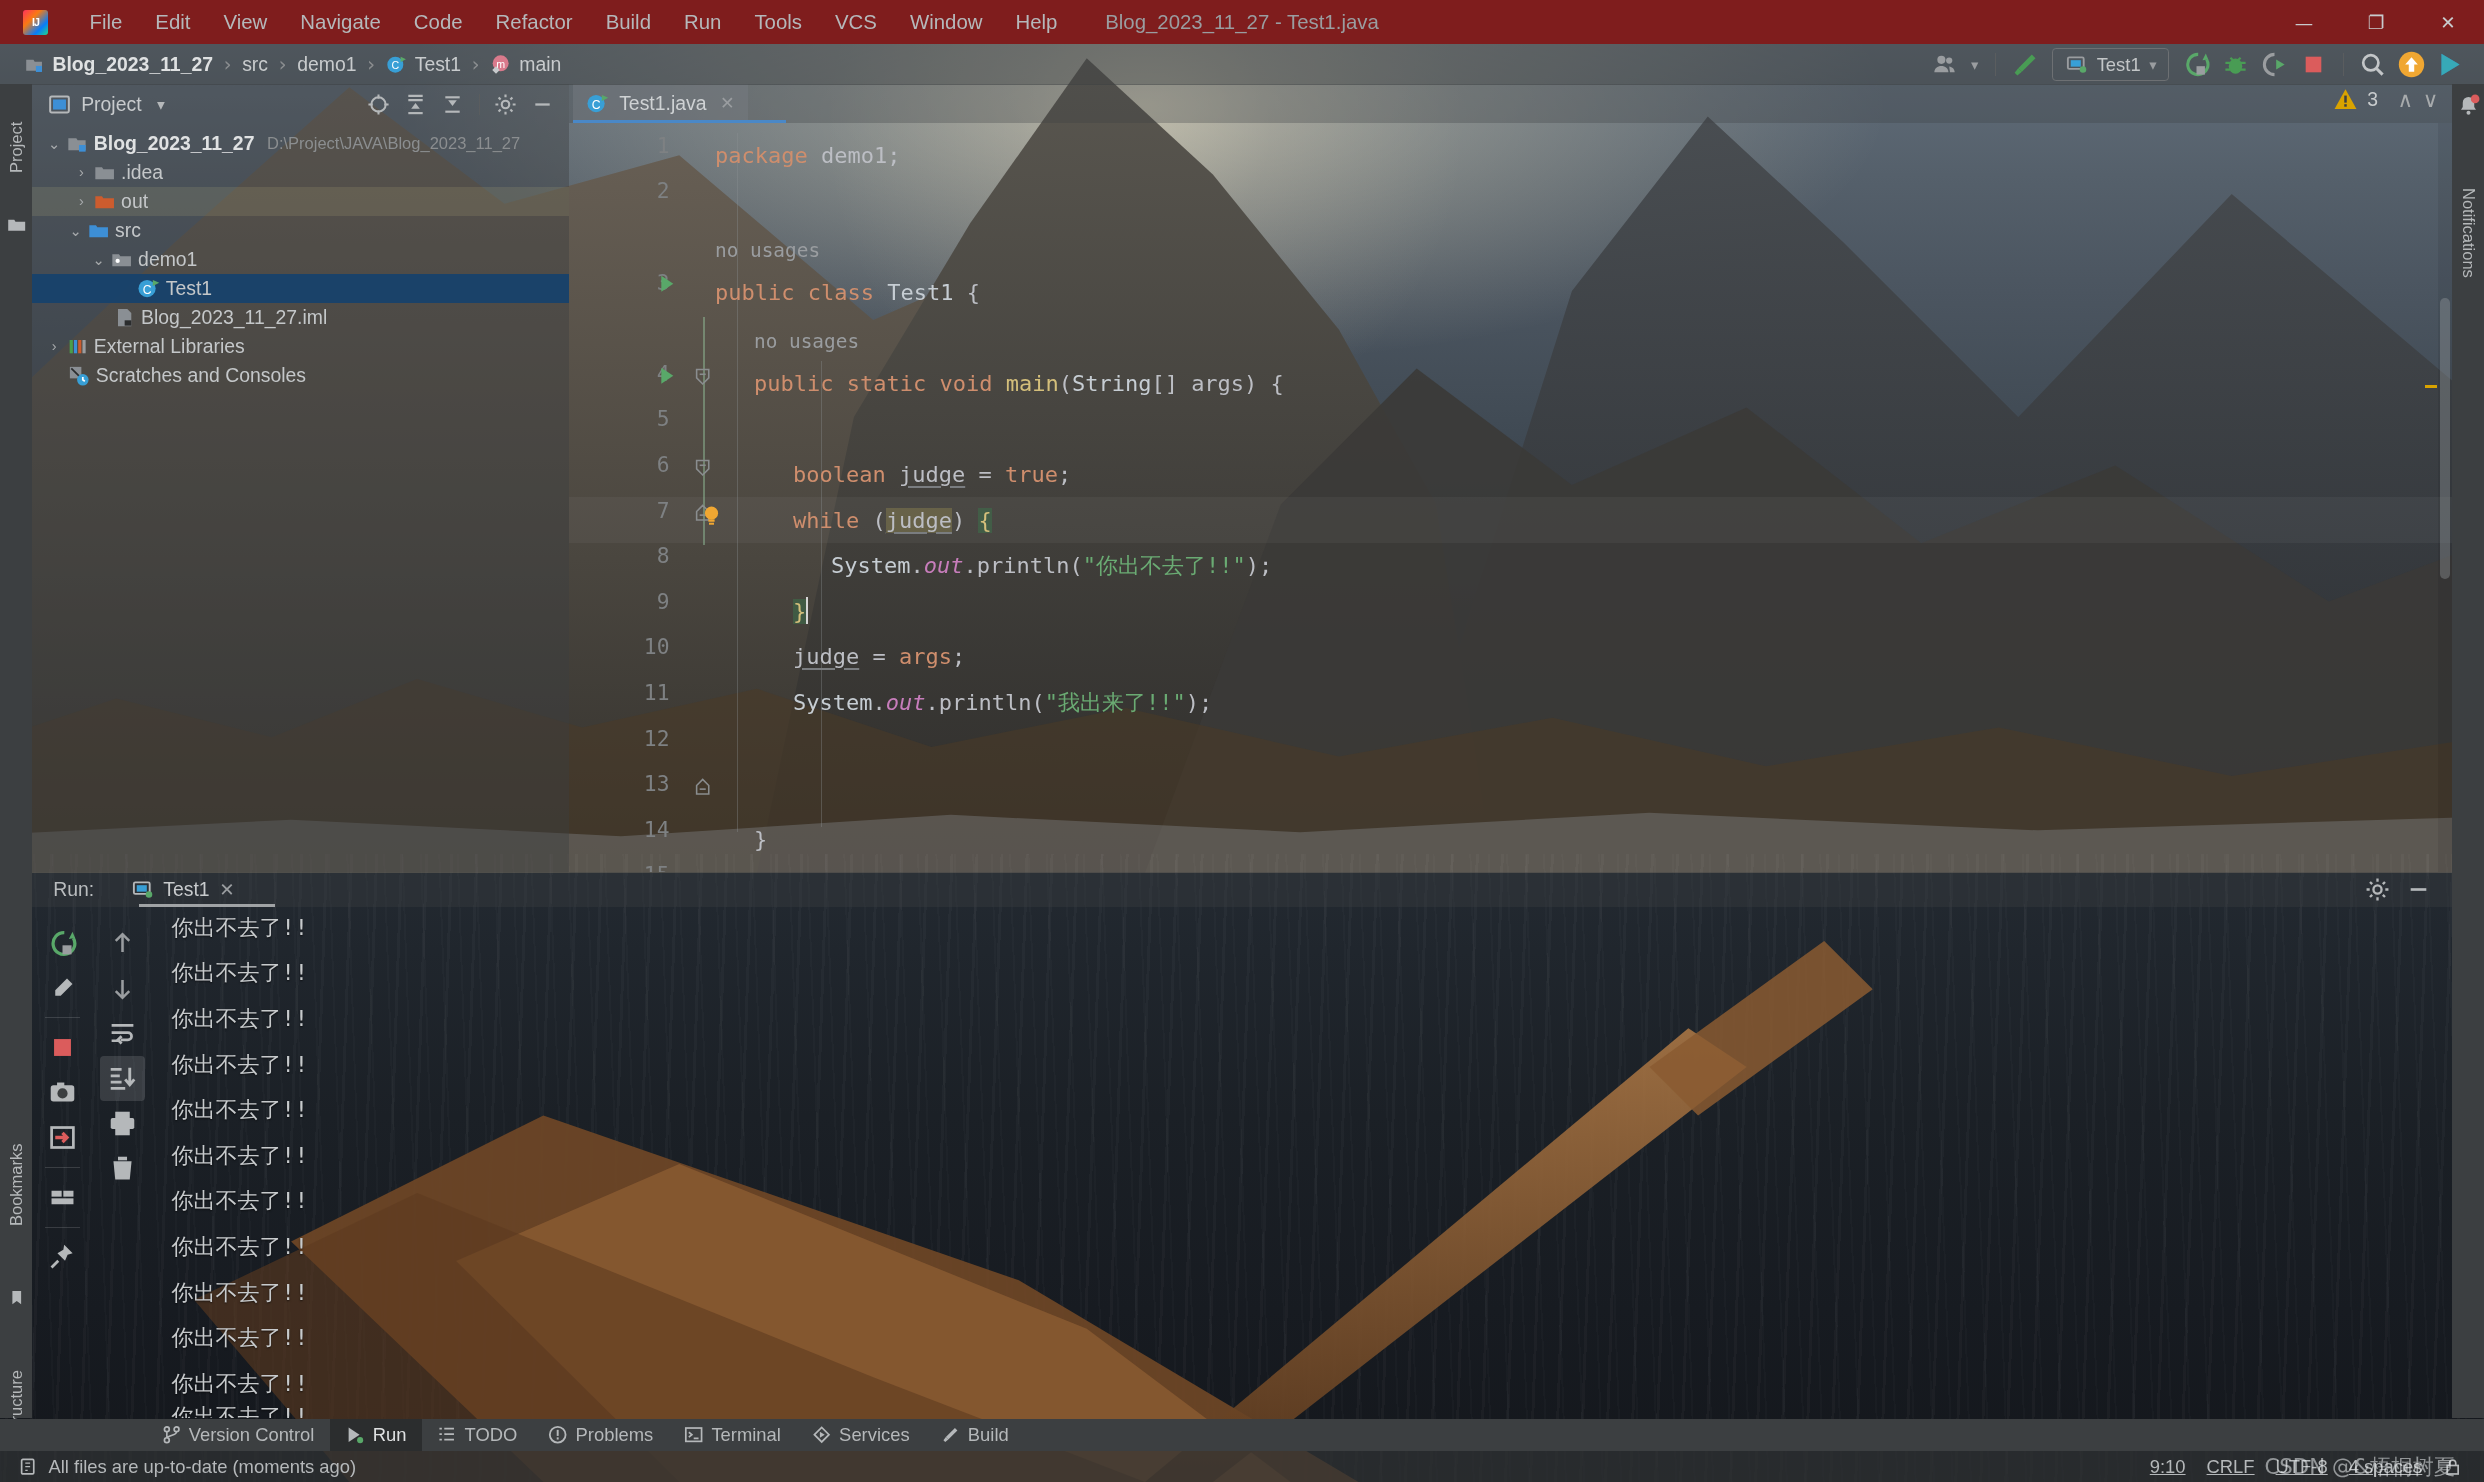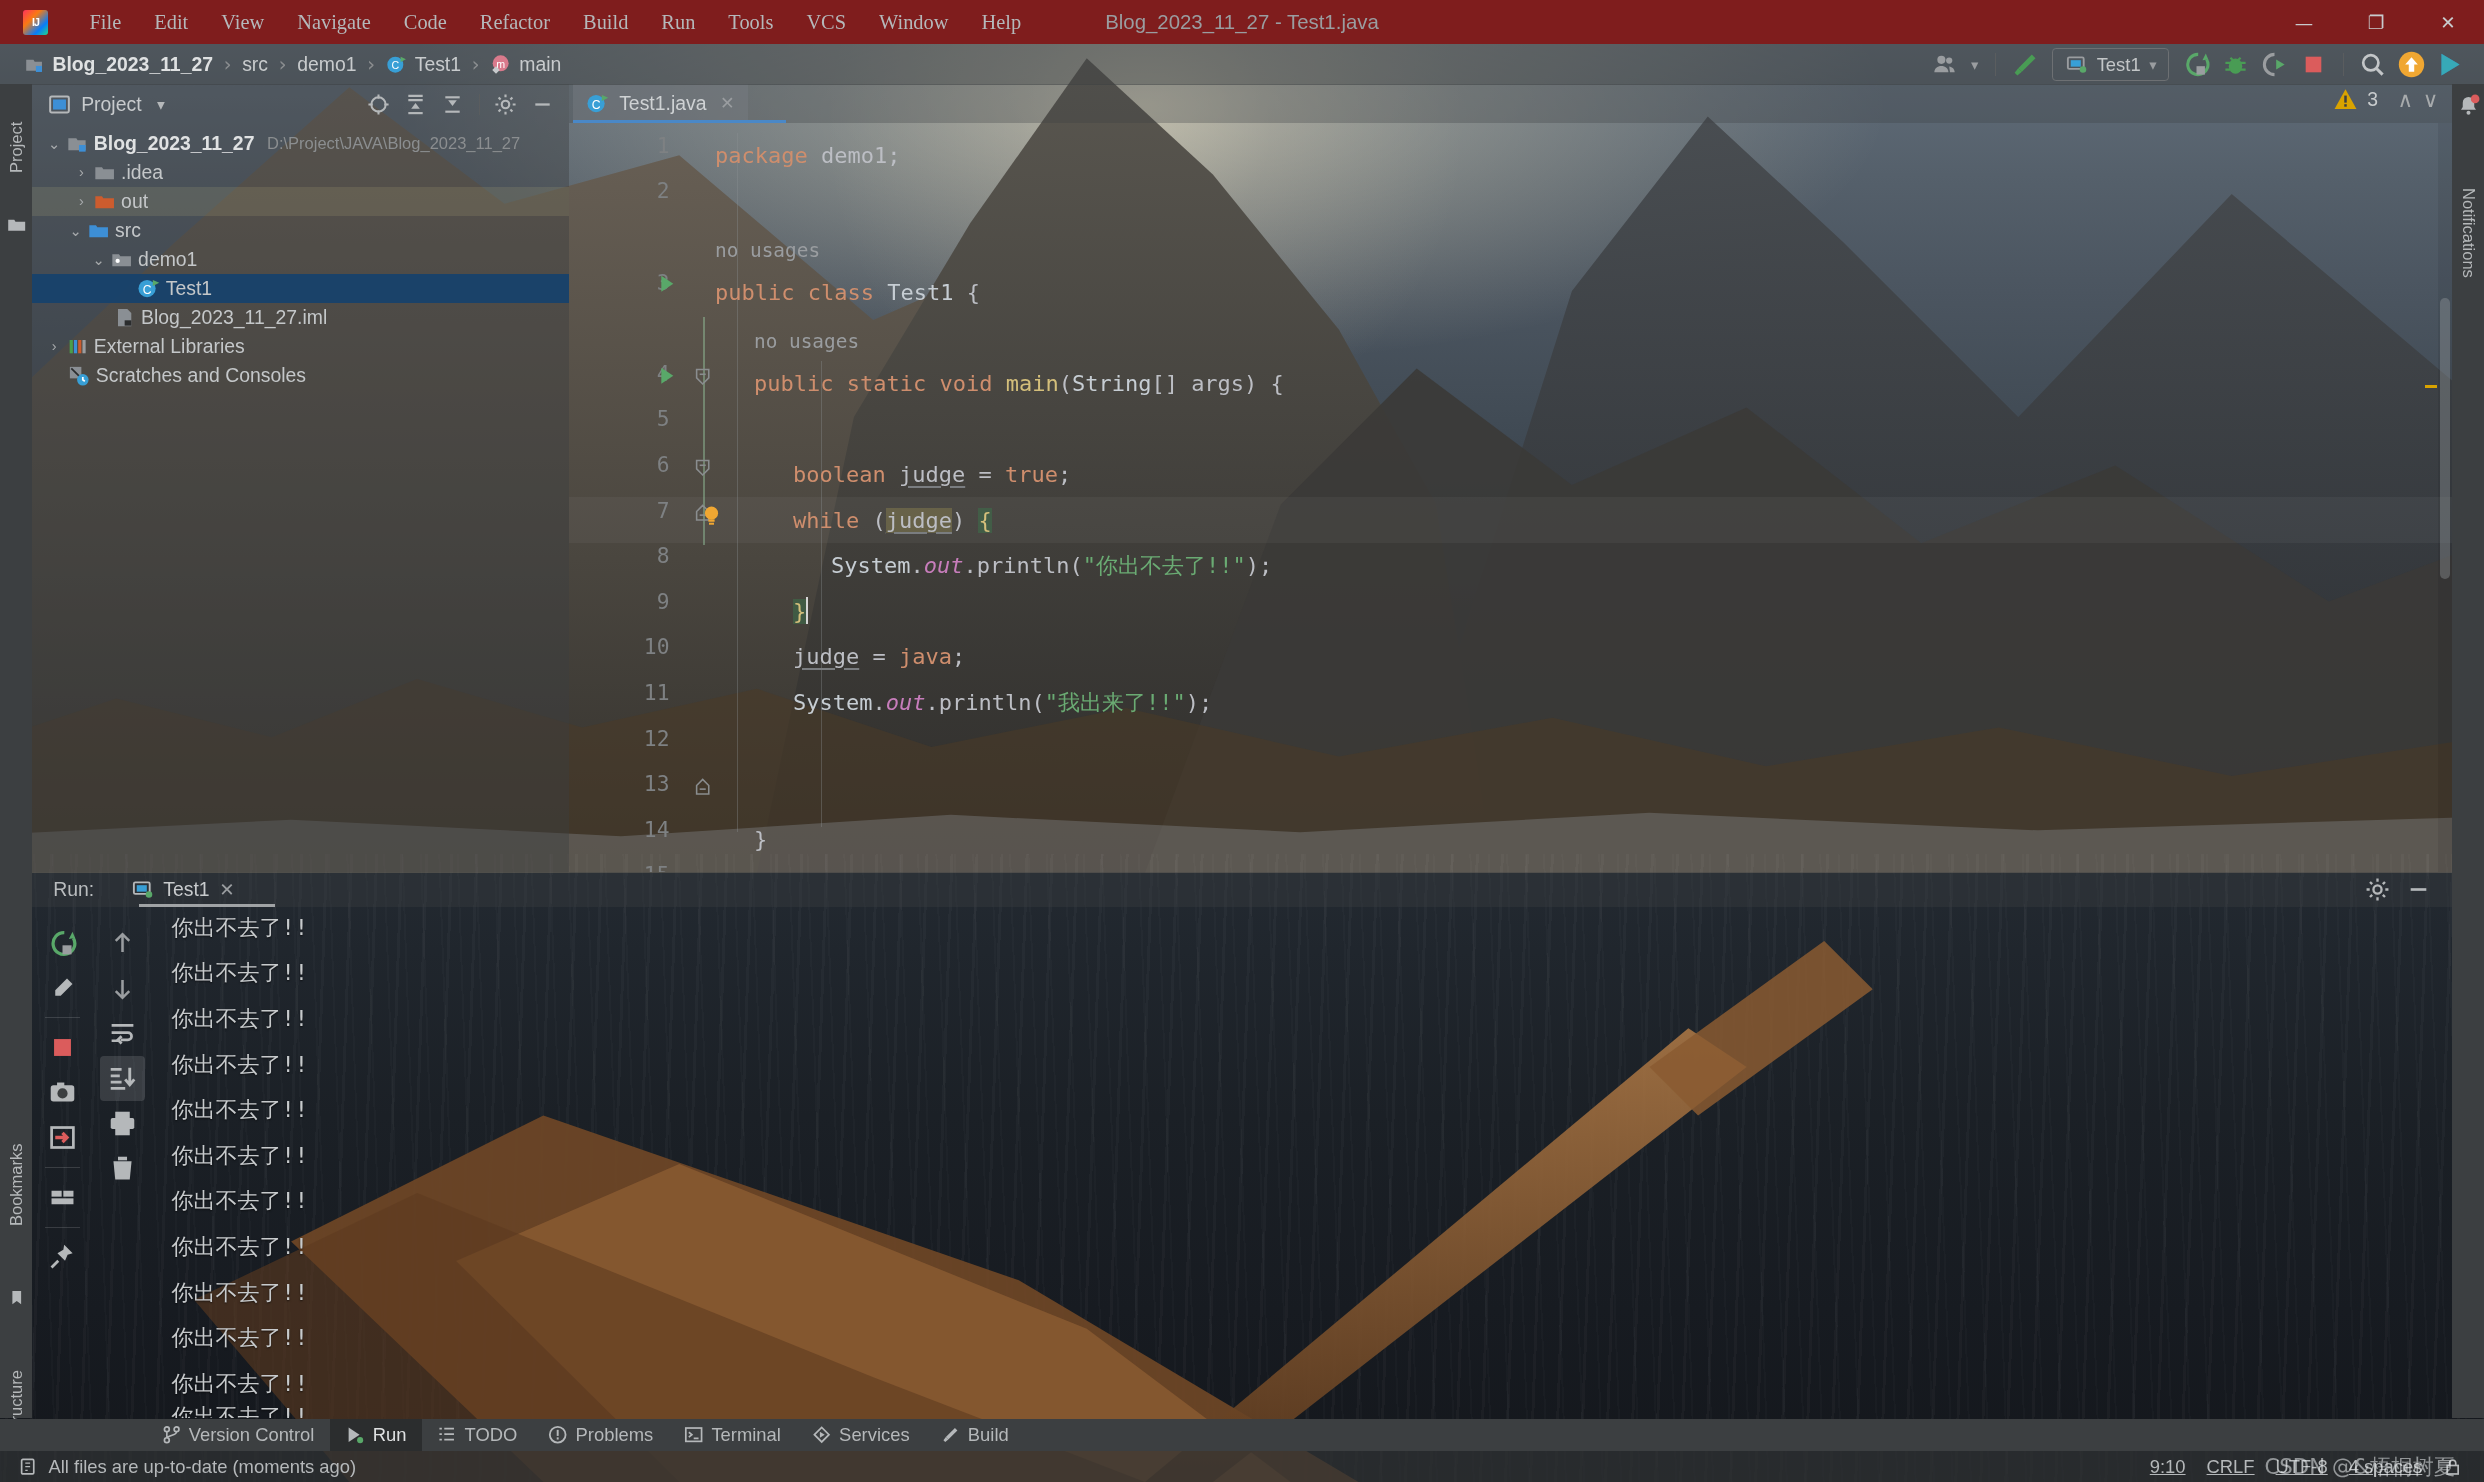--- a/index.html
+++ b/index.html
@@ -50,21 +50,21 @@
   .ij-logo {
     width:25px; height:25px; margin-left:23px; border-radius:2.9px;
     background:linear-gradient(135deg,#fe315d 0%, #f97a12 35%, #087cfa 72%, #21d789 100%);
     display:flex; align-items:center; justify-content:center;
     font-size:10.7px; color:#fff; font-weight:bold; letter-spacing:-1px;
     font-family:"Liberation Sans", sans-serif;
   }
   .menus { display:flex; align-items:center; margin-left:25px; gap:0; }
   .menu-item {
     color:#b5b8ba; font-size:20.4px; padding:3.9px 16.5px; cursor:default;
-    font-family:Liberation Serif, serif; white-space:nowrap;
+    font-family:Liberation Sans, sans-serif; white-space:nowrap;
   }
   .title-text {
     position:absolute; left:0; right:0; text-align:center;
     color:#9a9da0; font-size:20.4px; font-family:"Liberation Sans", sans-serif;
     pointer-events:none;
   }
   .wincontrols { position:absolute; right:0; top:0; height:44px; display:flex; align-items:center; }
   .winbtn {
     width:72px; height:44px; display:flex; align-items:center; justify-content:center;
     color:#c8cbcd; font-size:18.4px; font-family:"DejaVu Sans", sans-serif;
@@ -700,21 +700,21 @@
     <div class="code">
       <div class="cl" style="top:9.7px"><span class="kw">package </span><span class="pln">demo1;</span></div>
       <div class="cl hint" style="top:105px">no usages</div>
       <div class="cl" style="top:147px"><span class="kw">public class </span><span class="cls">Test1 </span><span class="pln">{</span></div>
       <div class="cl hint" style="left:39px; top:196px">no usages</div>
       <div class="cl" style="left:39px; top:238px"><span class="kw">public static void </span><span class="fn">main</span><span class="pln">(</span><span class="cls">String</span><span class="pln">[] args) {</span></div>
       <div class="cl" style="left:78px; top:329px"><span class="kw">boolean </span><span class="var-u">judge</span><span class="pln"> = </span><span class="kw">true</span><span class="pln">;</span></div>
       <div class="cl" style="left:78px; top:375px"><span class="kw">while </span><span class="pln">(</span><span class="var-u ident-hl">judge</span><span class="pln">) </span><span class="fn brace-hl">{</span></div>
       <div class="cl" style="left:116px; top:420px"><span class="cls">System</span><span class="pln">.</span><span class="fld">out</span><span class="pln">.println(</span><span class="str">"你出不去了!!"</span><span class="pln">);</span></div>
       <div class="cl" style="left:78px; top:466px"><span class="fn brace-hl">}</span><span class="caret"></span></div>
-      <div class="cl" style="left:78px; top:511px"><span class="var-u">judge</span><span class="pln"> = </span><span class="kw">java</span><span class="pln">;</span></div>
+      <div class="cl" style="left:78px; top:511px"><span class="var-u">judge</span><span class="pln"> = </span><span class="kw">args</span><span class="pln">;</span></div>
       <div class="cl" style="left:78px; top:557px"><span class="cls">System</span><span class="pln">.</span><span class="fld">out</span><span class="pln">.println(</span><span class="str">"我出来了!!"</span><span class="pln">);</span></div>
       <div class="cl" style="left:39px; top:694px"><span class="pln">}</span></div>
       <div class="cl" style="left:0px; top:739px"></div>
     </div>
 
     <div class="ed-scroll-track">
       <div class="ed-scroll-thumb"></div>
     </div>
     <div class="ed-mark-warn" style="top:262px"></div>
   </div>

